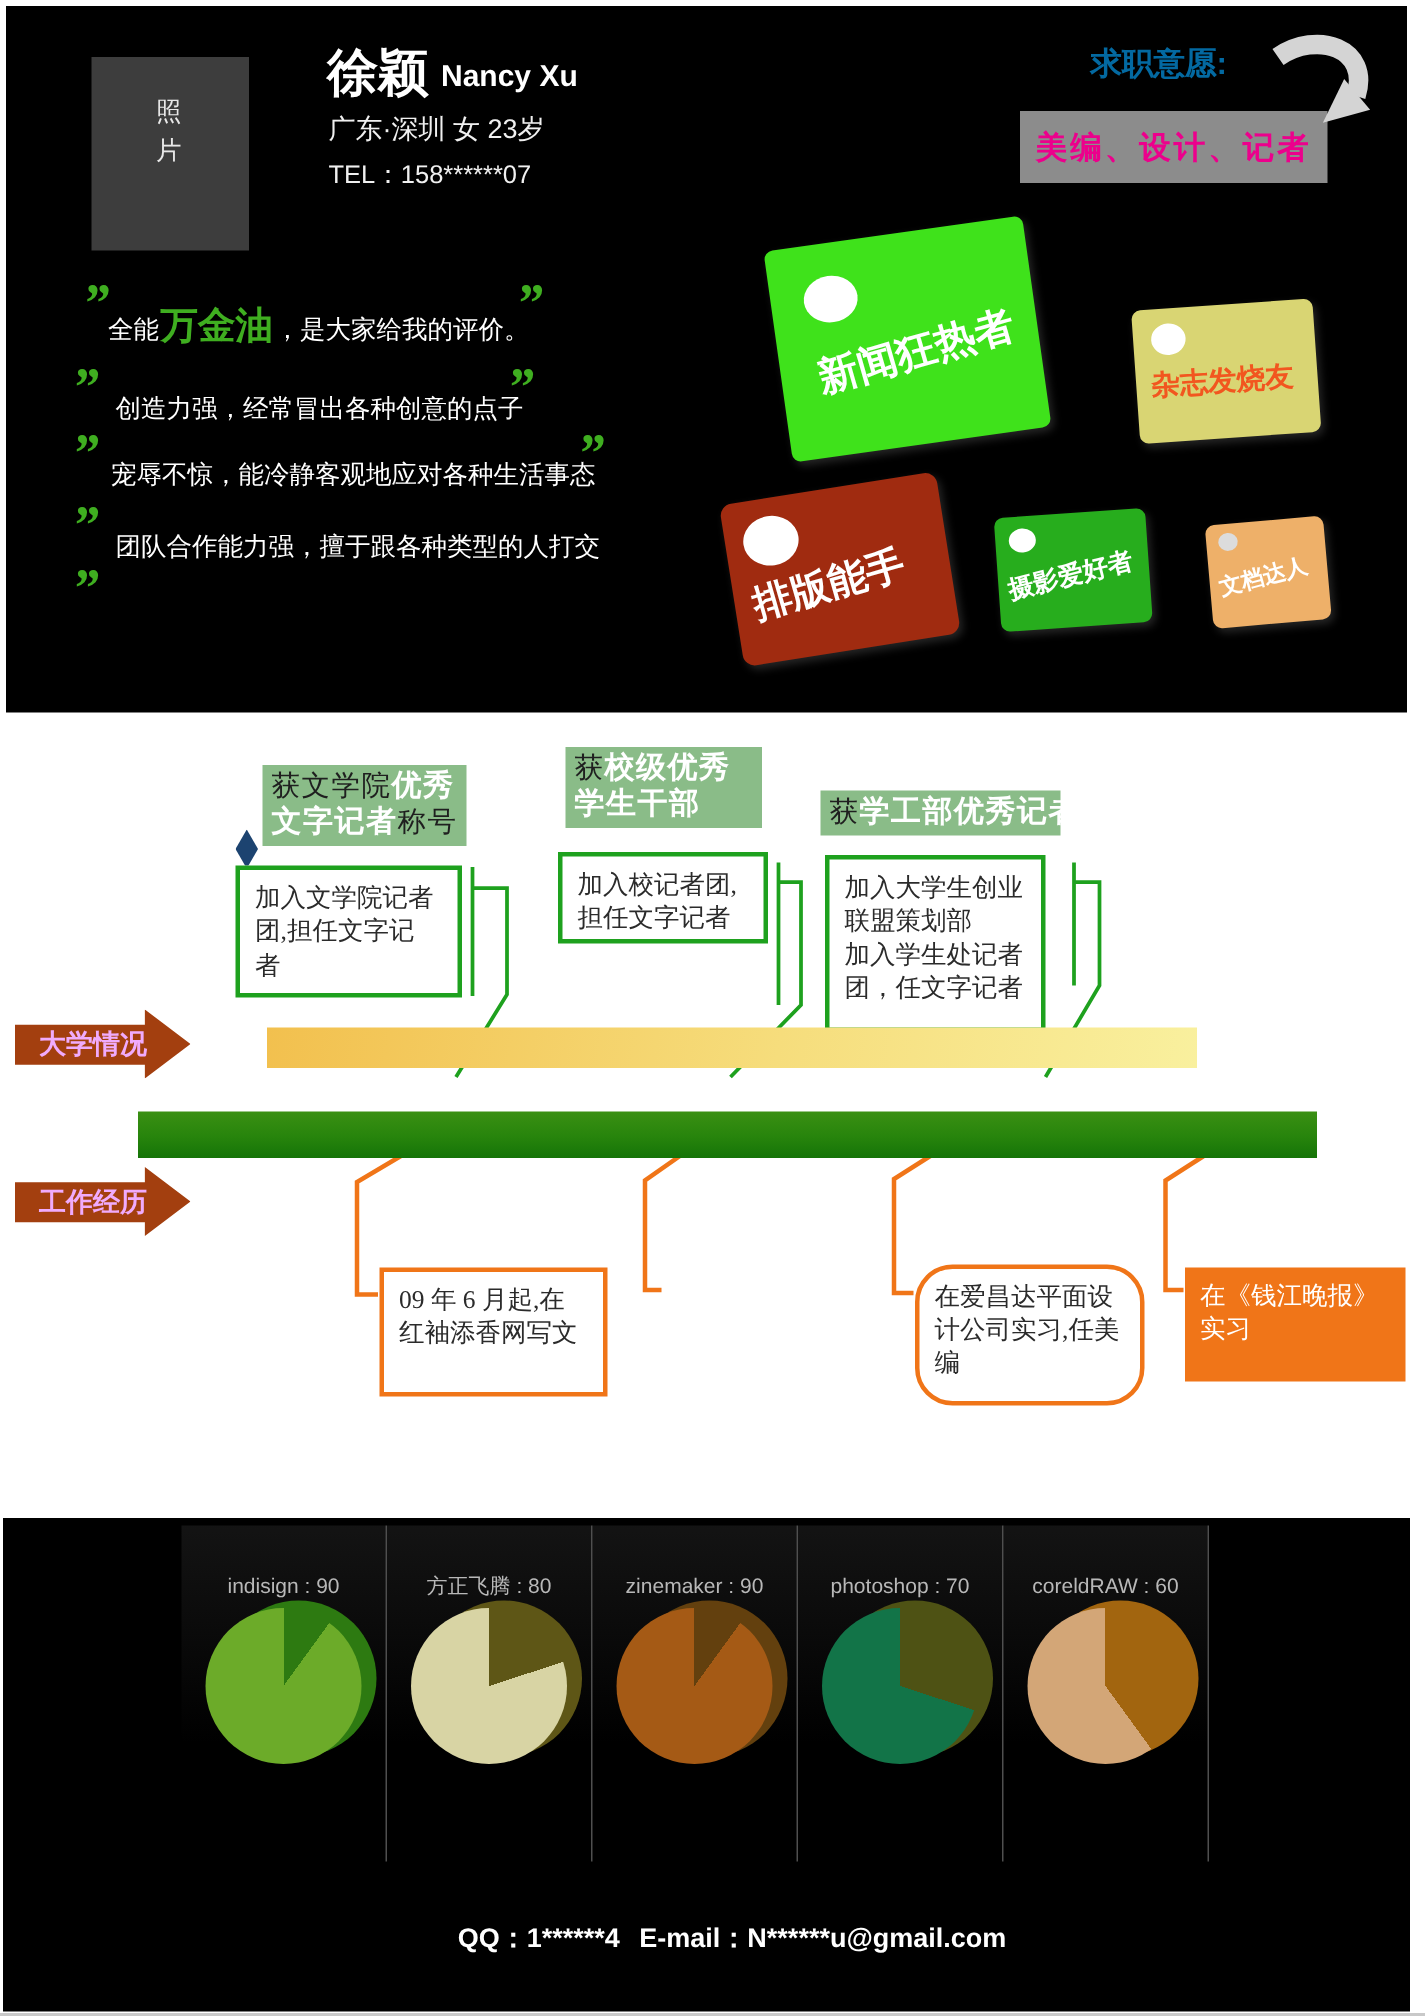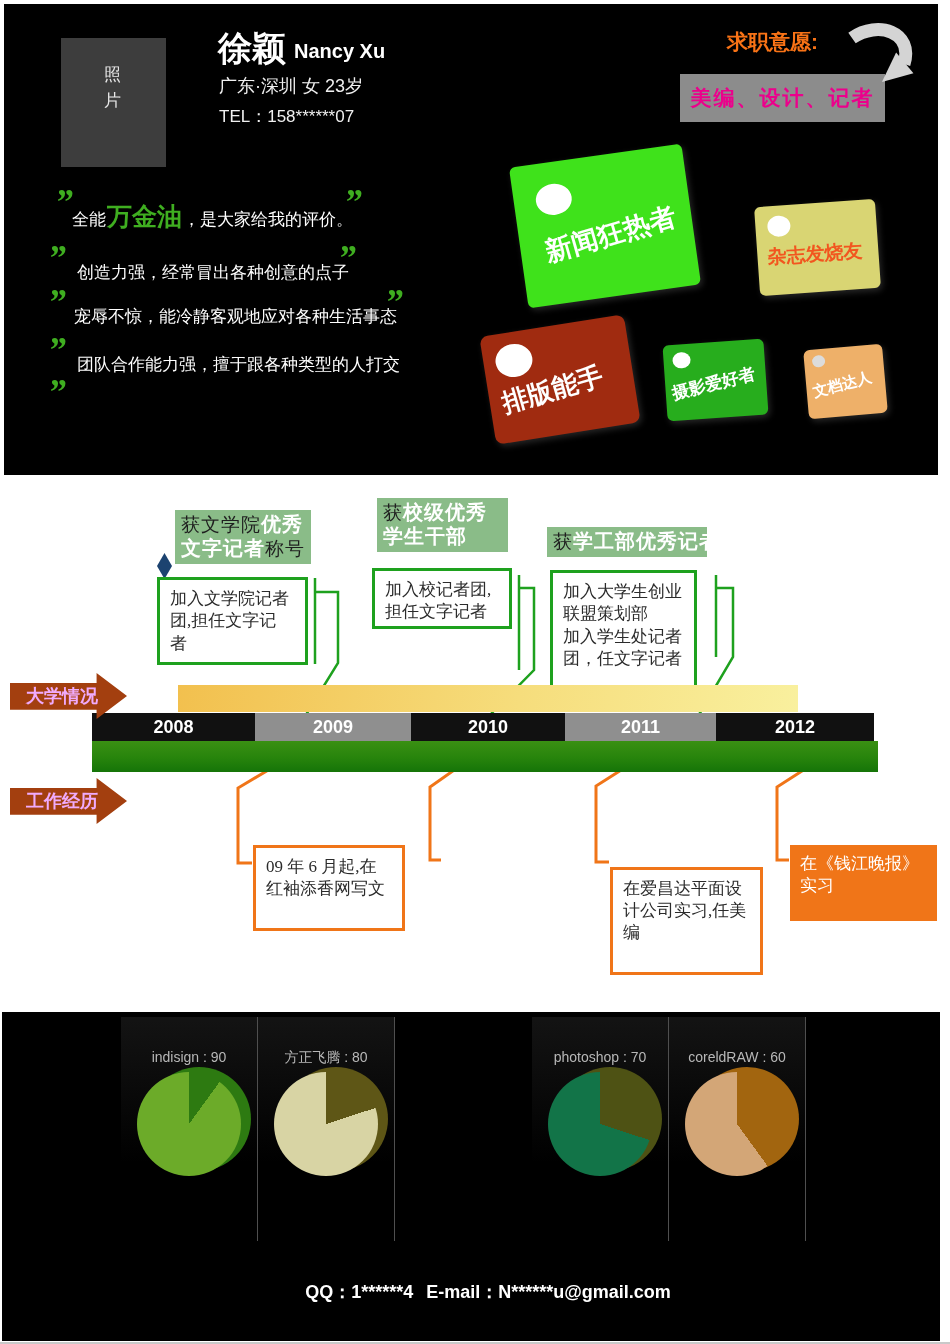--- a/index.html
+++ b/index.html
@@ -11,21 +11,21 @@
   .abs { position:absolute; }
 
   .photo-box { left:57px; top:34px; width:105px; height:129px; background:#3d3d3d; color:#e8e8e8;
                font-size:17px; text-align:center; padding-top:24px; letter-spacing:2px; white-space:pre-line; line-height:26px; }
 
   .name-cn { left:214px; top:22px; color:#fff; font-size:34px; font-weight:bold; }
   .name-en { left:290px; top:36px; color:#fff; font-size:20px; font-weight:bold; }
   .loc-line { left:215px; top:70px; color:#f0f0f0; font-size:18px; }
   .tel-line { left:215px; top:101px; color:#f0f0f0; font-size:17px; }
 
-  .intent-label { left:723px; top:24px; color:#f97316; font-size:21px; font-weight:bold; }
+  .intent-label { left:723px; top:24px; color:#0369a1; font-size:21px; font-weight:bold; }
   .intent-box { left:676px; top:70px; width:205px; height:48px; background:#8c8c8c; display:flex; align-items:center; justify-content:center; }
   .intent-value { color:#ec008c; font-size:21px; font-weight:bold; letter-spacing:2px; }
   .curve-arrow { left:834px; top:18px; width:84px; height:80px; }
 
   
   .qmark { color:#3fae20; font-size:36px; font-weight:bold; font-style:italic; font-family:"Liberation Serif", serif; line-height:20px; }
   .q1-row { left:68px; top:196px; display:flex; align-items:baseline; color:#fff; font-size:17px; }
   .q1-row .hl { color:#3fae20; font-size:25px; font-weight:bold; margin:0 1px; }
   .q-text { color:#ffffff; font-size:17px; }
 
@@ -84,21 +84,21 @@
   .year-seg:nth-child(even) { background:#8f8f8f; }
   .ys1{width:163px;} .ys2{width:156px;} .ys3{width:154px;} .ys4{width:151px;} .ys5{width:158px;}
   .green-bar { left:92px; top:266px; width:786px; height:31px;
                background:linear-gradient(180deg,#3a9013 0%,#27840c 55%,#157408 100%); }
 
   .obox-outline { background:#fff; border:3px solid #f07518; color:#2b2b2b; }
   .obox-solid { background:#f07518; color:#ffffff; }
   .obox { font-family:"Liberation Serif", serif; font-size:17px; line-height:1.3; padding:8px 10px; white-space:pre-line; }
   .wb1 { left:253px; top:370px; width:152px; height:86px; }
   .wb2 { left:442px; top:370px; width:128px; height:73px; }
-  .wb3 { left:610px; top:392px; width:153px; height:108px; }
+  .wb3 { left:610px; top:368px; width:153px; height:94px;border-radius:25px; }
   .wb4 { left:790px; top:370px; width:147px; height:76px; }
 
   
   .bottom-panel { position:absolute; left:2px; top:1012px; width:938px; height:329px; background:#000; }
   .skill-panel { position:absolute; top:5px; height:224px; width:137px;
                  background:linear-gradient(180deg, rgba(70,70,70,0.28) 0%, rgba(0,0,0,0) 65%);
                  border-right:1px solid #4f4f4f; }
   .sp1{left:119px;} .sp2{left:256px;} .sp3{left:393px;} .sp4{left:530px;} .sp5{left:667px;}
   .skill-label { position:absolute; top:32px; left:0; width:100%; text-align:center; color:#b8b8b8; font-size:14px; }
   .pie-wrap { position:absolute; top:55px; left:16px; width:104px; height:104px; }
@@ -211,27 +211,20 @@
       <g stroke="#f07518" stroke-width="3" fill="none">
         <path d="M292,281 L238,313 L238,388 L252,388"></path>
         <path d="M477,279 L430,312 L430,385 L441,385"></path>
         <path d="M648,278 L596,311 L596,387 L609,387"></path>
         <path d="M830,278 L777,312 L777,385 L789,385"></path>
       </g>
     </svg>
 
     <div class="abs yellow-bar"></div>
 
-    <div class="abs year-bar">
-      <div class="year-seg ys1">2008</div>
-      <div class="year-seg ys2">2009</div>
-      <div class="year-seg ys3">2010</div>
-      <div class="year-seg ys4">2011</div>
-      <div class="year-seg ys5">2012</div>
-    </div>
 
     <div class="abs green-bar"></div>
 
     <div class="abs sec-arrow arrow-univ">大学情况</div>
     <div class="abs sec-arrow arrow-work">工作经历</div>
 
     <div class="abs obox obox-outline wb1">09 年 6 月起,在
 红袖添香网写文</div>
     <div class="abs obox obox-outline wb3">在爱昌达平面设
 计公司实习,任美
@@ -249,20 +242,27 @@
         <div class="pie-front" style="background: conic-gradient(transparent 0deg, transparent 10%, rgb(108, 171, 41) 10%, rgb(108, 171, 41) 100%);"></div>
       </div>
     </div>
     <div class="skill-panel sp2">
       <div class="skill-label">方正飞腾 : 80</div>
       <div class="pie-wrap">
         <div class="pie-back" style="background: rgb(94, 86, 22);"></div>
         <div class="pie-front" style="background: conic-gradient(transparent 0deg, transparent 20%, rgb(216, 212, 164) 20%, rgb(216, 212, 164) 100%);"></div>
       </div>
     </div>
+    <div class="skill-panel sp3">
+      <div class="skill-label">zinemaker : 90</div>
+      <div class="pie-wrap">
+        <div class="pie-back" style="background: rgb(99, 64, 14);"></div>
+        <div class="pie-front" style="background: conic-gradient(transparent 0deg, transparent 10%, rgb(165, 90, 21) 10%, rgb(165, 90, 21) 100%);"></div>
+      </div>
+    </div>
     <div class="skill-panel sp4">
       <div class="skill-label">photoshop : 70</div>
       <div class="pie-wrap">
         <div class="pie-back" style="background: rgb(78, 82, 20);"></div>
         <div class="pie-front" style="background: conic-gradient(transparent 0deg, transparent 30%, rgb(18, 116, 72) 30%, rgb(18, 116, 72) 100%);"></div>
       </div>
     </div>
     <div class="skill-panel sp5">
       <div class="skill-label">coreldRAW : 60</div>
       <div class="pie-wrap">

